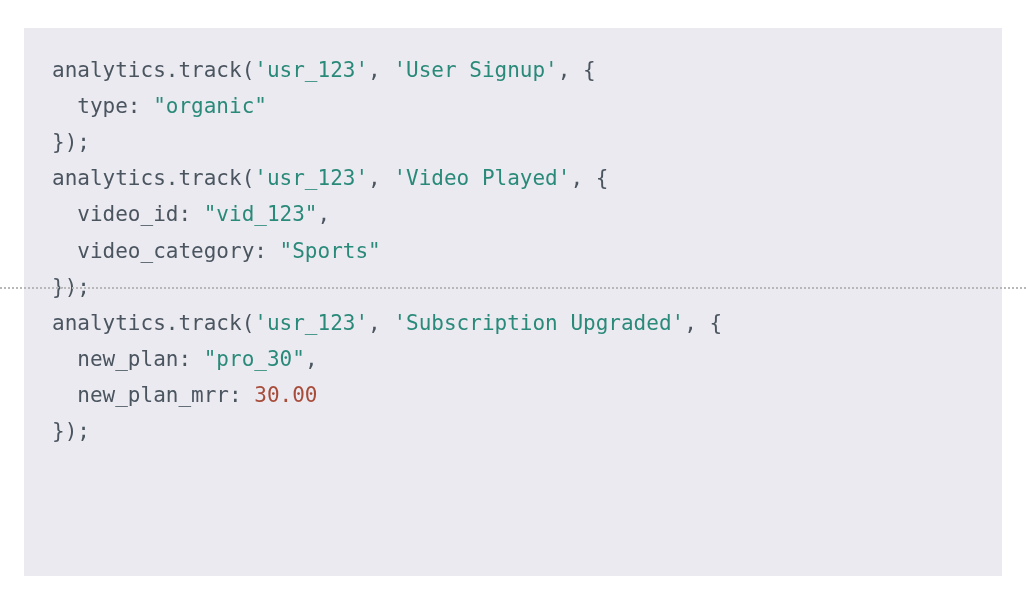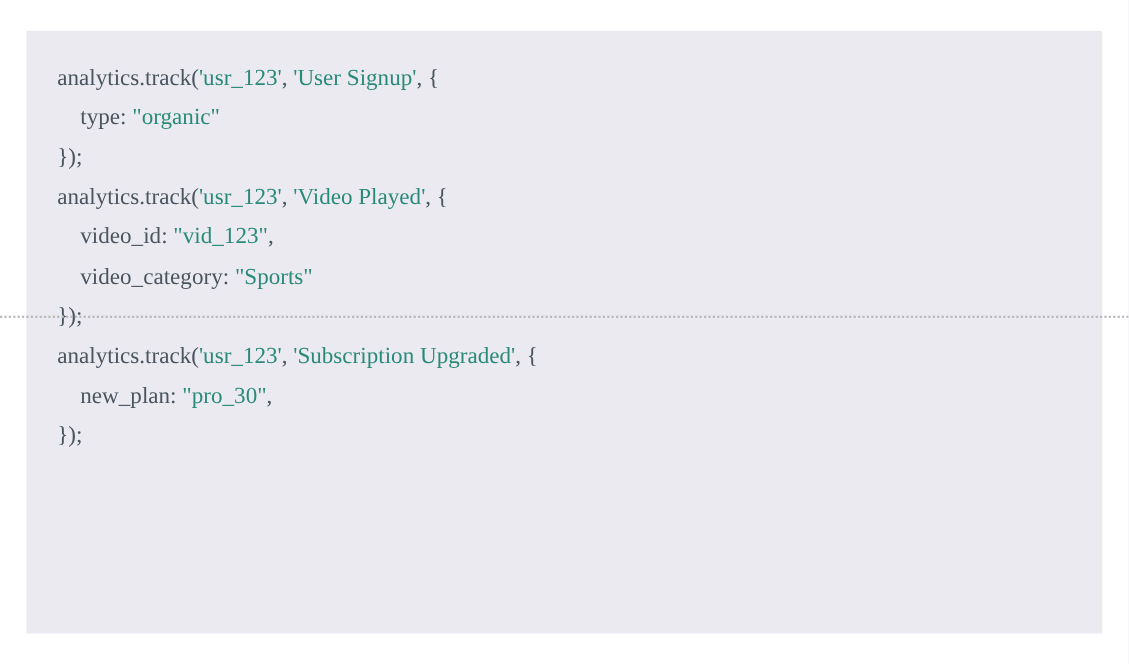--- a/index.html
+++ b/index.html
@@ -18,21 +18,20 @@
       background: #ebeaf0;
       padding: 24px 28px 40px 28px;
       font-size: 21px;
       line-height: 1.72;
       position: relative;
       height: 100%;
     }
     .code-line {
       white-space: pre;
       color: #4a5560;
-      font-family: Liberation Serif, serif;
     }
     .default { color: #4a5560; }
     .string { color: #2a8a7a; }
     .number { color: #a84c3a; }
     .divider {
       position: absolute;
       left: -24px;
       right: -24px;
       top: 259px;
       border-top: 2px dotted #b8b8b8;
@@ -47,15 +46,16 @@
   <div id="code-container">
       <div class="code-line"><span class="default">analytics.track(</span><span class="string">'usr_123'</span><span class="default">, </span><span class="string">'User Signup'</span><span class="default">, {</span></div>
       <div class="code-line"><span class="indent"></span><span class="default">type: </span><span class="string">"organic"</span></div>
       <div class="code-line"><span class="default">});</span></div>
       <div class="code-line"><span class="default">analytics.track(</span><span class="string">'usr_123'</span><span class="default">, </span><span class="string">'Video Played'</span><span class="default">, {</span></div>
       <div class="code-line"><span class="indent"></span><span class="default">video_id: </span><span class="string">"vid_123"</span><span class="default">,</span></div>
       <div class="code-line"><span class="indent"></span><span class="default">video_category: </span><span class="string">"Sports"</span></div>
       <div class="code-line"><span class="default">});</span></div>
       <div class="code-line"><span class="default">analytics.track(</span><span class="string">'usr_123'</span><span class="default">, </span><span class="string">'Subscription Upgraded'</span><span class="default">, {</span></div>
       <div class="code-line"><span class="indent"></span><span class="default">new_plan: </span><span class="string">"pro_30"</span><span class="default">,</span></div>
+      <div class="code-line"><span class="indent"></span><span class="default">new_plan_mrr: </span><span class="number">30.00</span></div>
       <div class="code-line"><span class="default">});</span></div>
     </div>
 </div>
 
 </body></html>

